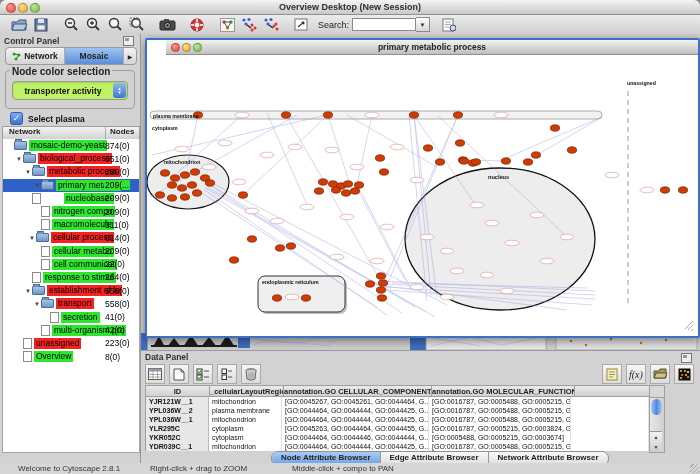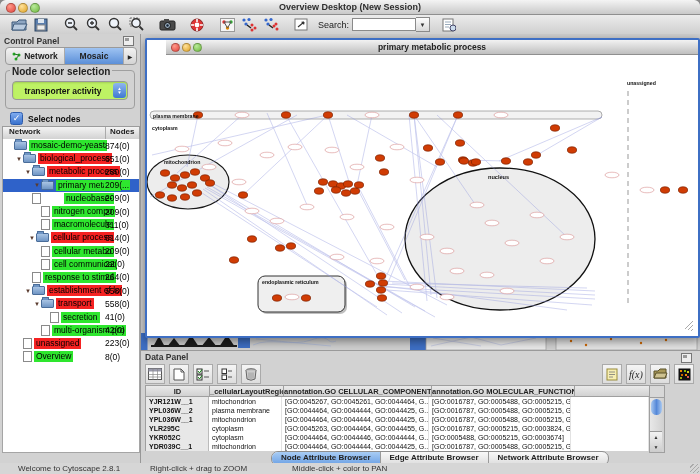--- a/index.html
+++ b/index.html
@@ -238,21 +238,21 @@
       <div class="combo">
         <span class="combo-val">transporter activity</span>
         <span class="combo-step">
             <span>▲</span>
             <span>▼</span>
           </span>
       </div>
     </div>
     <div class="checkrow">
       <div class="checkbox">✓</div>
-      <span class="checklabel">Select nodes</span>
+      <span class="checklabel">Select plasma</span>
     </div>
     <div class="treehead">
       <span>Network</span>
       <span style="padding-left:4px;">Nodes</span>
     </div>
     <div class="tree">
         <div class="trow" style="padding-left: 3px;">
           <span class="tarrow"></span>
           <span class="ticon-folder"></span>
           <span class="tlabel green">mosaic-demo-yeast</span>
@@ -690,16 +690,16 @@
     <div class="btabs">
         <span class="btab sel">Node Attribute Browser</span>
         <span class="btab">Edge Attribute Browser</span>
         <span class="btab">Network Attribute Browser</span>
       </div>
   </div>
 
   <div class="statusbar">
     <span style="left:18px;">Welcome to Cytoscape 2.8.1</span>
     <span style="left:150px;">Right-click + drag to ZOOM</span>
-    <span style="left:292px;">Middle-click + color to PAN</span>
+    <span style="left:292px;">Middle-click + compo to PAN</span>
     <span class="grip"></span>
   </div>
 </div>
 
 </body></html>

